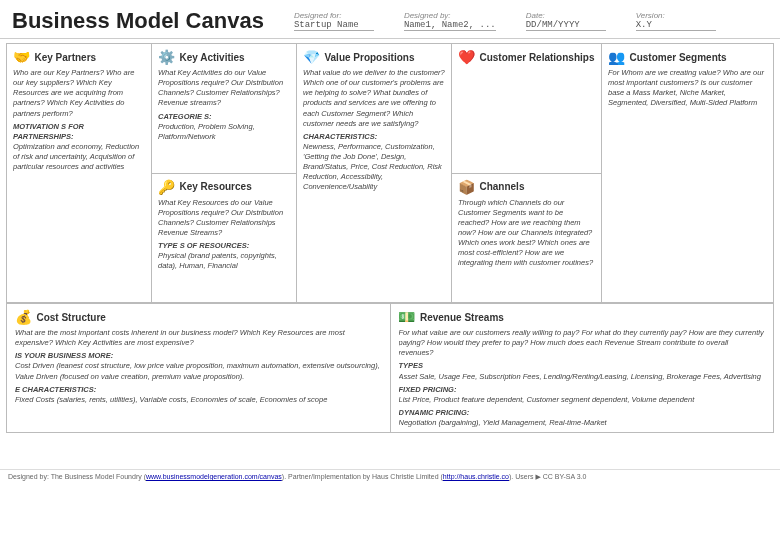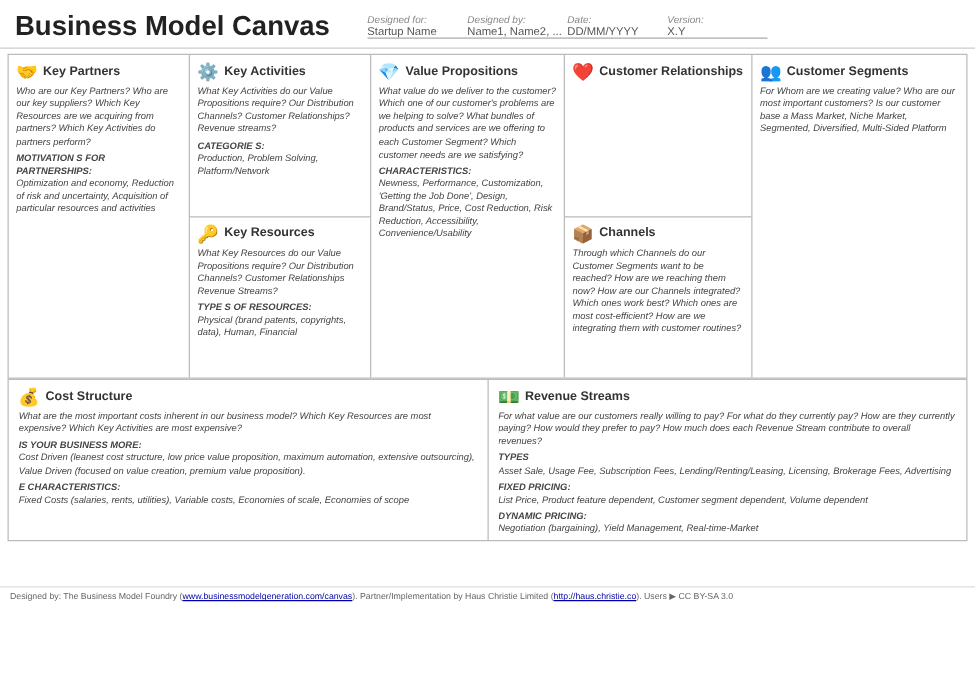--- a/index.html
+++ b/index.html
@@ -21,37 +21,39 @@
     .header-title {
       font-size: 22px;
       font-weight: bold;
       color: #222;
       flex: 0 0 auto;
       margin-right: 30px;
       text-align: right;
     }
     .header-meta {
       display: flex;
+      gap: 30px;
       flex: 1;
     }
     .meta-item {
       display: flex;
       flex-direction: column;
       min-width: 80px;
     }
     .meta-label {
       font-size: 8px;
       color: #888;
       font-style: italic;
     }
     .meta-value {
       font-size: 9px;
       color: #555;
       border-bottom: 1px solid #aaa;
       min-width: 80px;
+      font-family: Liberation Mono, monospace;
     }
 
     .canvas-area {
       padding: 4px 6px;
       height: 430px;
     }
 
     .top-row {
       display: flex;
       height: 260px;

